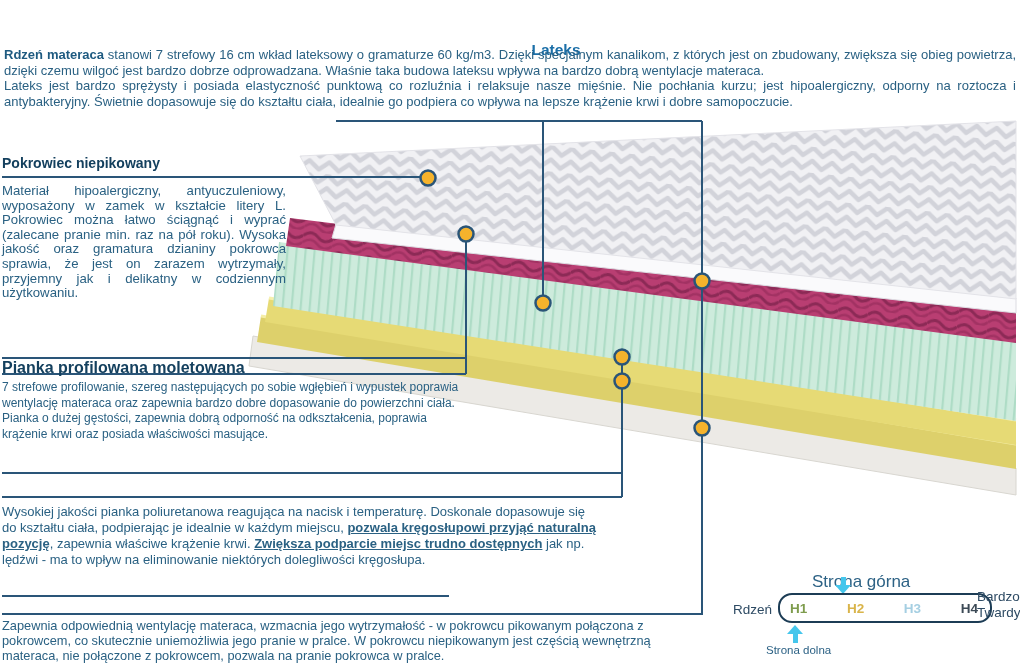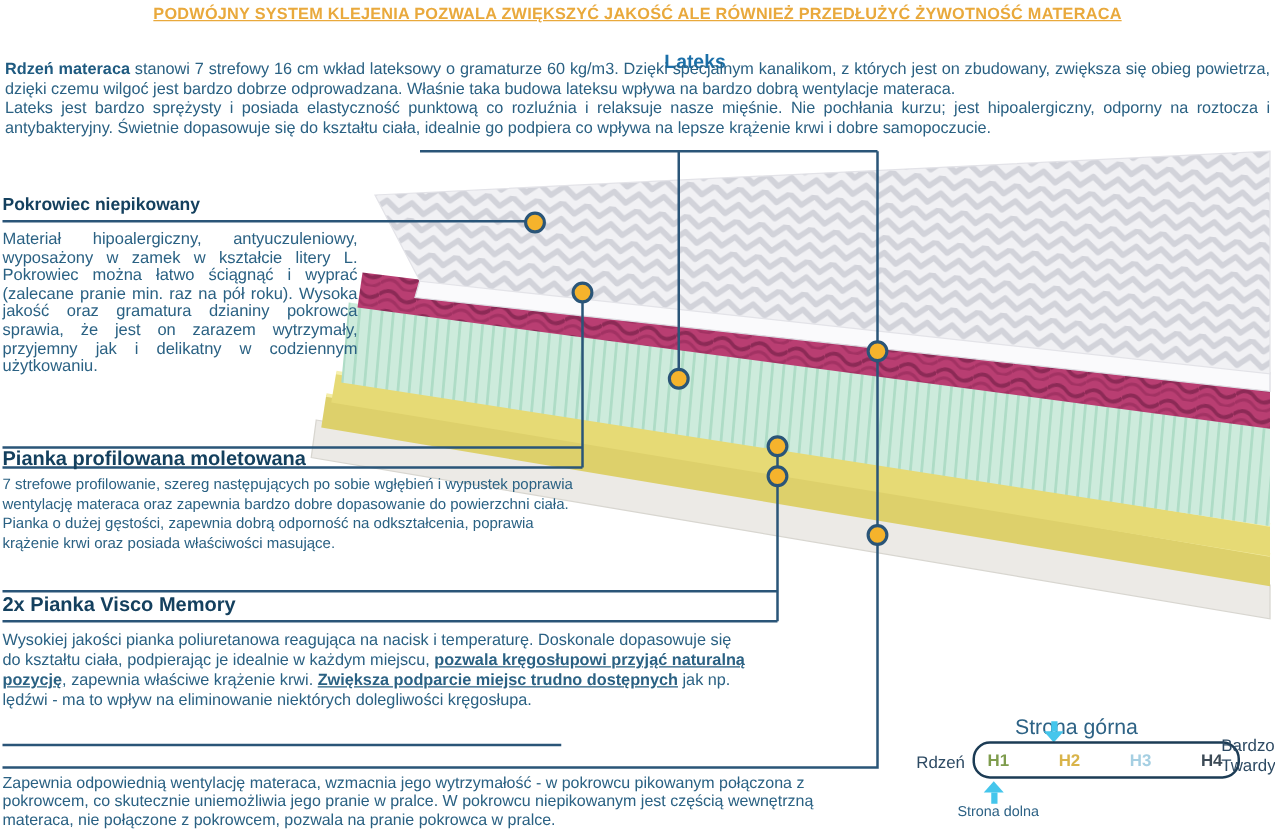--- a/index.html
+++ b/index.html
@@ -96,35 +96,33 @@
       <circle cx="428" cy="178" r="7.5"></circle>
       <circle cx="466" cy="234" r="7.5"></circle>
       <circle cx="543" cy="303" r="7.5"></circle>
       <circle cx="702" cy="281" r="7.5"></circle>
       <circle cx="622" cy="357" r="7.5"></circle>
       <circle cx="622" cy="381" r="7.5"></circle>
       <circle cx="702" cy="428" r="7.5"></circle>
     </g>
   </svg>
 
-  <div class="banner">PODWÓJNY SYSTEM KLEJENIA POZWALA ZWIĘKSZYĆ JAKOŚĆ ALE RÓWNIEŻ PRZEDŁUŻYĆ ŻYWOTNOŚĆ MATERACA</div>
 
   <h2 class="lateks-title">Lateks</h2>
   <div class="lateks-p body-txt">
     <span class="blk"><b>Rdzeń materaca</b><span> stanowi 7 strefowy 16 cm wkład lateksowy o gramaturze 60 kg/m3. Dzięki specjalnym kanalikom, z których jest on zbudowany, zwiększa się obieg powietrza, dzięki czemu wilgoć jest bardzo dobrze odprowadzana. Właśnie taka budowa lateksu wpływa na bardzo dobrą wentylacje materaca.</span></span>
     <span class="blk">Lateks jest bardzo sprężysty i posiada elastyczność punktową co rozluźnia i relaksuje nasze mięśnie. Nie pochłania kurzu; jest hipoalergiczny, odporny na roztocza i antybakteryjny. Świetnie dopasowuje się do kształtu ciała, idealnie go podpiera co wpływa na lepsze krążenie krwi i dobre samopoczucie.</span>
   </div>
 
   <h3 class="sec-h pokrowiec-h">Pokrowiec niepikowany</h3>
   <div class="pokrowiec-p body-txt">Materiał hipoalergiczny, antyuczuleniowy, wyposażony w zamek w kształcie litery L. Pokrowiec można łatwo ściągnąć i wyprać (zalecane pranie min. raz na pół roku). Wysoka jakość oraz gramatura dzianiny pokrowca sprawia, że jest on zarazem wytrzymały, przyjemny jak i delikatny w codziennym użytkowaniu.</div>
 
   <h3 class="sec-h pianka-h">Pianka profilowana moletowana</h3>
   <div class="pianka-p body-txt">7 strefowe profilowanie, szereg następujących po sobie wgłębień i wypustek poprawia wentylację materaca oraz zapewnia bardzo dobre dopasowanie do powierzchni ciała. Pianka o dużej gęstości, zapewnia dobrą odporność na odkształcenia, poprawia krążenie krwi oraz posiada właściwości masujące.</div>
 
-  <h3 class="sec-h visco-h">2x Pianka Visco Memory</h3>
   <div class="visco-p body-txt">
     <span>Wysokiej jakości pianka poliuretanowa reagująca na nacisk i temperaturę. Doskonale dopasowuje się do kształtu ciała, podpierając je idealnie w każdym miejscu, </span><span class="lu">pozwala kręgosłupowi przyjąć naturalną pozycję</span><span>, zapewnia właściwe krążenie krwi. </span><span class="lu">Zwiększa podparcie miejsc trudno dostępnych</span><span> jak np. lędźwi - ma to wpływ na eliminowanie niektórych dolegliwości kręgosłupa.</span>
   </div>
 
   <div class="wlokno-p body-txt">Zapewnia odpowiednią wentylację materaca, wzmacnia jego wytrzymałość - w pokrowcu pikowanym połączona z pokrowcem, co skutecznie uniemożliwia jego pranie w pralce. W pokrowcu niepikowanym jest częścią wewnętrzną materaca, nie połączone z pokrowcem, pozwala na pranie pokrowca w pralce.</div>
 
   <div>
     <div class="hs-top-label">Strona górna</div>
     <div class="arr arr-down">
         <div class="stem"></div>

